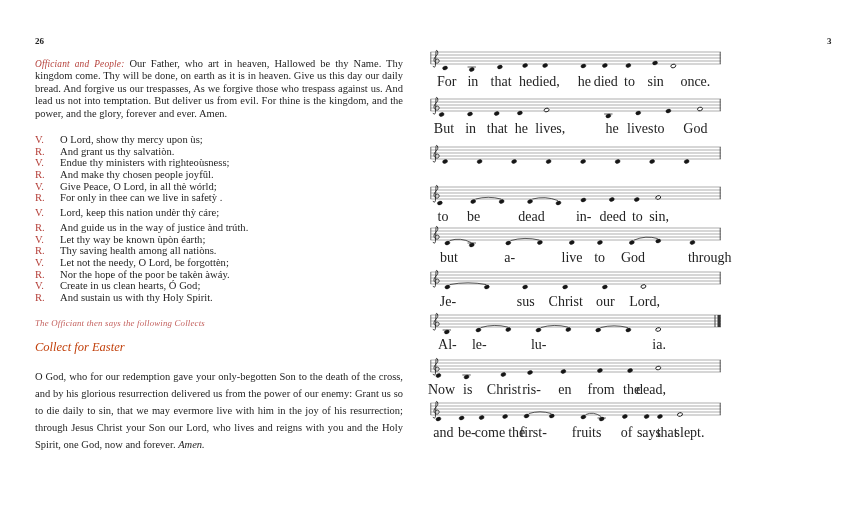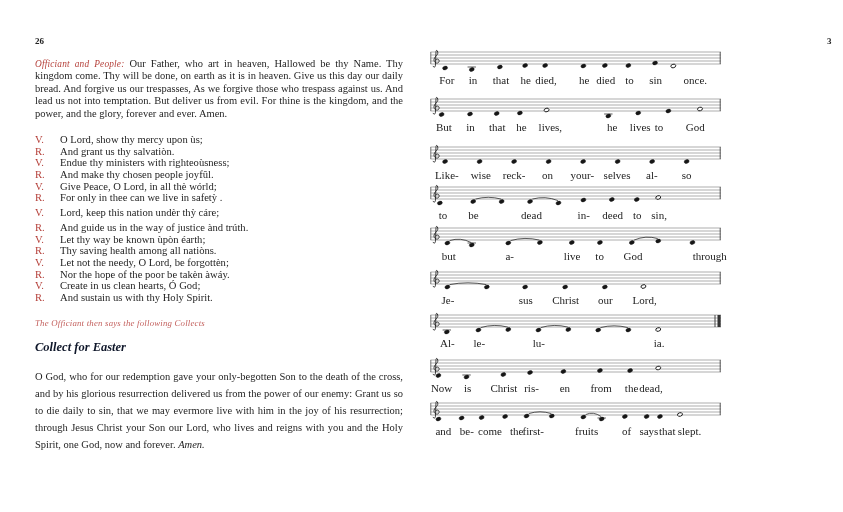--- a/index.html
+++ b/index.html
@@ -24,21 +24,21 @@
   #collect-heading{position:absolute;left:35px;top:340px;font-size:12.5px;font-style:italic;}
   #collect-body{position:absolute;left:35px;top:357px;width:368px;
     font-size:10.5px;line-height:17px;text-align:justify;}
   .amen{font-style:italic;}
 
   
   #staves{position:absolute;left:430px;top:0;width:292px;height:512px;}
   .staff{position:absolute;left:0;width:292px;height:40px;}
   .staff svg{position:absolute;left:0;top:0;display:block;}
   .lyrics{position:absolute;left:0;top:26px;width:100%;height:12px;
-    font-size:11px;color:#222;}
+    font-size:14px;color:#222;}
   .lyrics span{position:absolute;transform:translateX(-50%);white-space:nowrap;}
 </style>
 </head>
 <body>
 
 <div class="pgnum" id="pg-left-num">26</div>
 <div class="pgnum" id="pg-right-num">3</div>
 
 <p id="prayer"><span class="lead-red" style="color: rgb(181, 64, 58);">Officiant and People:</span>
    <span>Our Father, who art in heaven, Hallowed be thy Name.  Thy kingdom come.  Thy will be done, on earth as it is in heaven.   Give us this day our daily bread.  And forgive us our trespasses, As we forgive those who trespass against us.  And lead us not into temptation.  But deliver us from evil.  For thine is the kingdom, and the power, and the glory, forever and ever.  Amen.</span></p>
@@ -96,21 +96,21 @@
     <span class="vlabel" style="color: rgb(181, 64, 58);">V.</span>
     <span class="vtext">Create in us clean hearts, Ó God;</span>
   </div>
     <div class="vrow">
     <span class="vlabel" style="color: rgb(181, 64, 58);">R.</span>
     <span class="vtext">And sustain us with thy Holy Spirit.</span>
   </div>
   </div>
 
 <div id="rubric" style="color: rgb(196, 98, 95); text-align: center;">The Officiant then says the following Collects</div>
-<div id="collect-heading" style="color: #0f172a; font-weight: bold;">Collect for Easter</div>
+<div id="collect-heading" style="color: #c2410c;">Collect for Easter</div>
 <p id="collect-body"><span>O God, who for our redemption gave your only-begotten Son to the death of the cross, and by his glorious resurrection delivered us from the power of our enemy:  Grant us so to die daily to sin, that we may evermore live with him  in the joy of his resurrection; through Jesus Christ your Son our Lord, who lives and reigns with you and the Holy Spirit, one God, now and forever. </span><span class="amen">Amen.</span></p>
 
 <div id="staves">
     <div class="staff" style="top: 48px;">
     <svg width="292" height="26" viewBox="0 0 292 26">
         <line x1="0.5" y1="4" x2="291" y2="4" stroke="#8a8a8a" stroke-width="0.7"></line>
         <line x1="0.5" y1="7" x2="291" y2="7" stroke="#8a8a8a" stroke-width="0.7"></line>
         <line x1="0.5" y1="10" x2="291" y2="10" stroke="#8a8a8a" stroke-width="0.7"></line>
         <line x1="0.5" y1="13" x2="291" y2="13" stroke="#8a8a8a" stroke-width="0.7"></line>
         <line x1="0.5" y1="16" x2="291" y2="16" stroke="#8a8a8a" stroke-width="0.7"></line>
@@ -187,30 +187,20 @@
         <ellipse cx="15.08" cy="18.5" rx="2.5" ry="1.75" transform="rotate(-16 15.08 18.5)" fill="#161616" stroke="#161616" stroke-width="0.5"></ellipse>
         <ellipse cx="49.59" cy="18.5" rx="2.5" ry="1.75" transform="rotate(-16 49.59 18.5)" fill="#161616" stroke="#161616" stroke-width="0.5"></ellipse>
         <ellipse cx="84.1" cy="18.5" rx="2.5" ry="1.75" transform="rotate(-16 84.1 18.5)" fill="#161616" stroke="#161616" stroke-width="0.5"></ellipse>
         <ellipse cx="118.61" cy="18.5" rx="2.5" ry="1.75" transform="rotate(-16 118.61 18.5)" fill="#161616" stroke="#161616" stroke-width="0.5"></ellipse>
         <ellipse cx="153.12" cy="18.5" rx="2.5" ry="1.75" transform="rotate(-16 153.12 18.5)" fill="#161616" stroke="#161616" stroke-width="0.5"></ellipse>
         <ellipse cx="187.63" cy="18.5" rx="2.5" ry="1.75" transform="rotate(-16 187.63 18.5)" fill="#161616" stroke="#161616" stroke-width="0.5"></ellipse>
         <ellipse cx="222.14000000000001" cy="18.5" rx="2.5" ry="1.75" transform="rotate(-16 222.14000000000001 18.5)" fill="#161616" stroke="#161616" stroke-width="0.5"></ellipse>
         <ellipse cx="256.65" cy="18.5" rx="2.5" ry="1.75" transform="rotate(-16 256.65 18.5)" fill="#161616" stroke="#161616" stroke-width="0.5"></ellipse>
         <line x1="290.2" y1="4" x2="290.2" y2="16" stroke="#555555" stroke-width="1"></line>
       </svg>
-    <div class="lyrics">
-        <span style="left: 16.82px;">Like-</span>
-        <span style="left: 50.75px;">wise</span>
-        <span style="left: 84.1px;">reck-</span>
-        <span style="left: 117.45px;">on</span>
-        <span style="left: 152.25px;">your-</span>
-        <span style="left: 187.05px;">selves</span>
-        <span style="left: 221.85px;">al-</span>
-        <span style="left: 256.65px;">so</span>
-      </div>
   </div>
     <div class="staff" style="top: 183px;">
     <svg width="292" height="26" viewBox="0 0 292 26">
         <line x1="0.5" y1="4" x2="291" y2="4" stroke="#8a8a8a" stroke-width="0.7"></line>
         <line x1="0.5" y1="7" x2="291" y2="7" stroke="#8a8a8a" stroke-width="0.7"></line>
         <line x1="0.5" y1="10" x2="291" y2="10" stroke="#8a8a8a" stroke-width="0.7"></line>
         <line x1="0.5" y1="13" x2="291" y2="13" stroke="#8a8a8a" stroke-width="0.7"></line>
         <line x1="0.5" y1="16" x2="291" y2="16" stroke="#8a8a8a" stroke-width="0.7"></line>
         <line x1="0.8" y1="4" x2="0.8" y2="16" stroke="#555555" stroke-width="0.8"></line>
         <path d="M7.4 3.1 C8.3 4.4 8.0 6.0 6.6 7.4 C4.9 9.1 3.8 10.6 4.0 12.4 C4.2 14.3 5.9 15.4 7.5 15.0 C9.1 14.6 9.6 12.8 8.7 11.7 C7.9 10.7 6.2 10.8 5.6 11.9 M7.4 3.1 C6.9 2.0 6.2 2.2 6.0 3.4 L5.4 17.8 C5.3 19.4 3.5 19.6 3.1 18.3" fill="none" stroke="#161616" stroke-width="0.8" stroke-linecap="round"></path>

